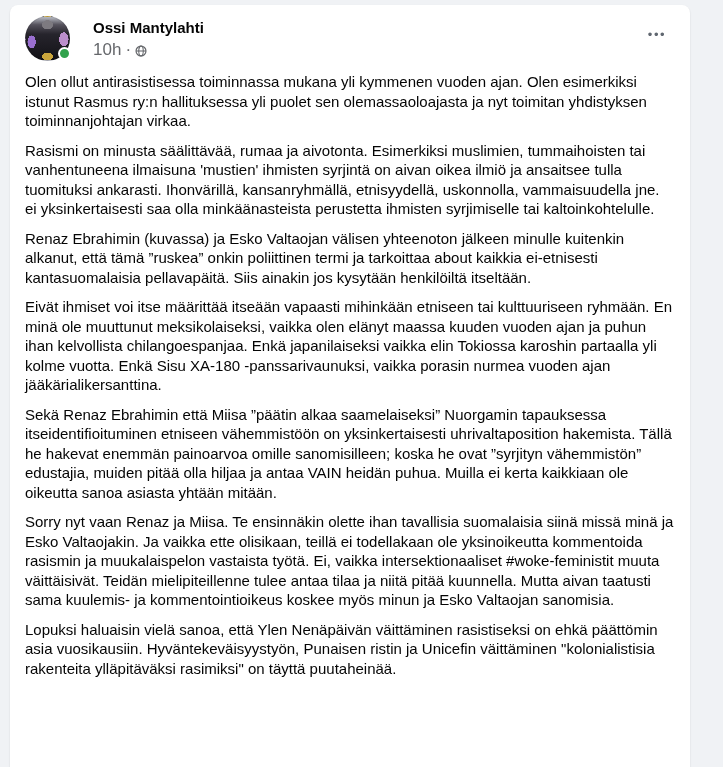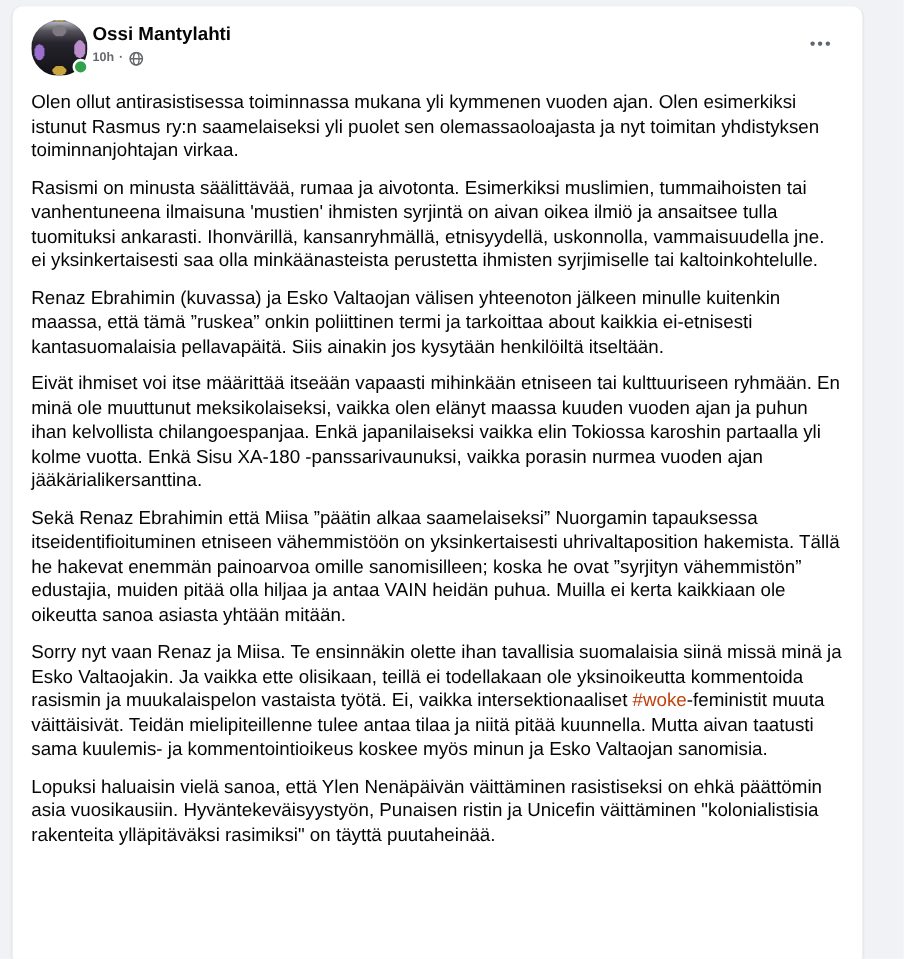--- a/index.html
+++ b/index.html
@@ -42,36 +42,35 @@
     border:1px solid rgba(0,0,0,.08);
   }
   .active-dot {
     position:absolute;
     right:-1px; bottom:1px;
     width:13px; height:13px;
     border-radius:50%;
     background:#31a24c;
     border:2px solid #ffffff;
   }
-  .header-info { margin-left:4px; padding-top:2px; }
+  .header-info { margin-left:23px; padding-top:2px; }
   .author-name {
     font-size:15px;
     font-weight:700;
     color:#050505;
     line-height:19px;
     cursor:pointer;
   }
   .post-meta {
     display:flex;
     align-items:center;
     gap:4px;
     margin-top:3px;
-    font-size:10px;
+    font-size:17px;
     color:#65676b;
-    font-weight:bold;
   }
   .meta-sep { color:#65676b; }
   .globe-icon { display:inline-flex; margin-top:1px; }
   .menu-button {
     position:absolute;
     right:20px; top:22px;
     color:#606770;
     font-size:13px;
     letter-spacing:1.5px;
     cursor:pointer;
@@ -80,21 +79,21 @@
   }
   .post-text {
     padding:11px 16px 16px 15px;
     font-size:15px;
     line-height:19.5px;
     color:#050505;
   }
   .post-paragraph { margin-bottom:10px; }
   .post-paragraph:last-child { margin-bottom:0; }
   .hashtag {
-    color:#c2410c;
+    color:#000000;
     text-decoration:none;
     cursor:pointer;
   }
 </style>
 </head>
 <body>
 
 <div class="post-card">
 
   <div class="post-header">
@@ -113,22 +112,22 @@
             <path d="M1.4 8 H14.6" stroke="#65676b" stroke-width="1.4"></path>
             <ellipse cx="8" cy="8" rx="3" ry="6.6" stroke="#65676b" stroke-width="1.4"></ellipse>
           </svg>
         </span>
       </div>
     </div>
     <div class="menu-button">•••</div>
   </div>
 
   <div class="post-text">
-      <div class="post-paragraph">Olen ollut antirasistisessa toiminnassa mukana yli kymmenen vuoden ajan. Olen esimerkiksi istunut Rasmus ry:n saamelaiseksi yli puolet sen olemassaoloajasta ja nyt toimitan yhdistyksen toiminnanjohtajan virkaa.</div>
+      <div class="post-paragraph">Olen ollut antirasistisessa toiminnassa mukana yli kymmenen vuoden ajan. Olen esimerkiksi istunut Rasmus ry:n hallituksessa yli puolet sen olemassaoloajasta ja nyt toimitan yhdistyksen toiminnanjohtajan virkaa.</div>
       <div class="post-paragraph">Rasismi on minusta säälittävää, rumaa ja aivotonta. Esimerkiksi muslimien, tummaihoisten tai vanhentuneena ilmaisuna 'mustien' ihmisten syrjintä on aivan oikea ilmiö ja ansaitsee tulla tuomituksi ankarasti. Ihonvärillä, kansanryhmällä, etnisyydellä, uskonnolla, vammaisuudella jne. ei yksinkertaisesti saa olla minkäänasteista perustetta ihmisten syrjimiselle tai kaltoinkohtelulle.</div>
-      <div class="post-paragraph">Renaz Ebrahimin (kuvassa) ja Esko Valtaojan välisen yhteenoton jälkeen minulle kuitenkin maassa, että tämä ”ruskea” onkin poliittinen termi ja tarkoittaa about kaikkia ei-etnisesti kantasuomalaisia pellavapäitä. Siis ainakin jos kysytään henkilöiltä itseltään.</div>
+      <div class="post-paragraph">Renaz Ebrahimin (kuvassa) ja Esko Valtaojan välisen yhteenoton jälkeen minulle kuitenkin alkanut, että tämä ”ruskea” onkin poliittinen termi ja tarkoittaa about kaikkia ei-etnisesti kantasuomalaisia pellavapäitä. Siis ainakin jos kysytään henkilöiltä itseltään.</div>
       <div class="post-paragraph">Eivät ihmiset voi itse määrittää itseään vapaasti mihinkään etniseen tai kulttuuriseen ryhmään. En minä ole muuttunut meksikolaiseksi, vaikka olen elänyt maassa kuuden vuoden ajan ja puhun ihan kelvollista chilangoespanjaa. Enkä japanilaiseksi vaikka elin Tokiossa karoshin partaalla yli kolme vuotta. Enkä Sisu XA-180 -panssarivaunuksi, vaikka porasin nurmea vuoden ajan jääkärialikersanttina.</div>
       <div class="post-paragraph">Sekä Renaz Ebrahimin että Miisa ”päätin alkaa saamelaiseksi” Nuorgamin tapauksessa itseidentifioituminen etniseen vähemmistöön on yksinkertaisesti uhrivaltaposition hakemista. Tällä he hakevat enemmän painoarvoa omille sanomisilleen; koska he ovat ”syrjityn vähemmistön” edustajia, muiden pitää olla hiljaa ja antaa VAIN heidän puhua. Muilla ei kerta kaikkiaan ole oikeutta sanoa asiasta yhtään mitään.</div>
       <div class="post-paragraph">Sorry nyt vaan Renaz ja Miisa. Te ensinnäkin olette ihan tavallisia suomalaisia siinä missä minä ja Esko Valtaojakin. Ja vaikka ette olisikaan, teillä ei todellakaan ole yksinoikeutta kommentoida rasismin ja muukalaispelon vastaista työtä. Ei, vaikka intersektionaaliset <a class="hashtag">#woke</a>-feministit muuta väittäisivät. Teidän mielipiteillenne tulee antaa tilaa ja niitä pitää kuunnella. Mutta aivan taatusti sama kuulemis- ja kommentointioikeus koskee myös minun ja Esko Valtaojan sanomisia.</div>
       <div class="post-paragraph">Lopuksi haluaisin vielä sanoa, että Ylen Nenäpäivän väittäminen rasistiseksi on ehkä päättömin asia vuosikausiin. Hyväntekeväisyystyön, Punaisen ristin ja Unicefin väittäminen "kolonialistisia rakenteita ylläpitäväksi rasimiksi" on täyttä puutaheinää.</div>
     </div>
 
 </div>
 
 </body></html>

